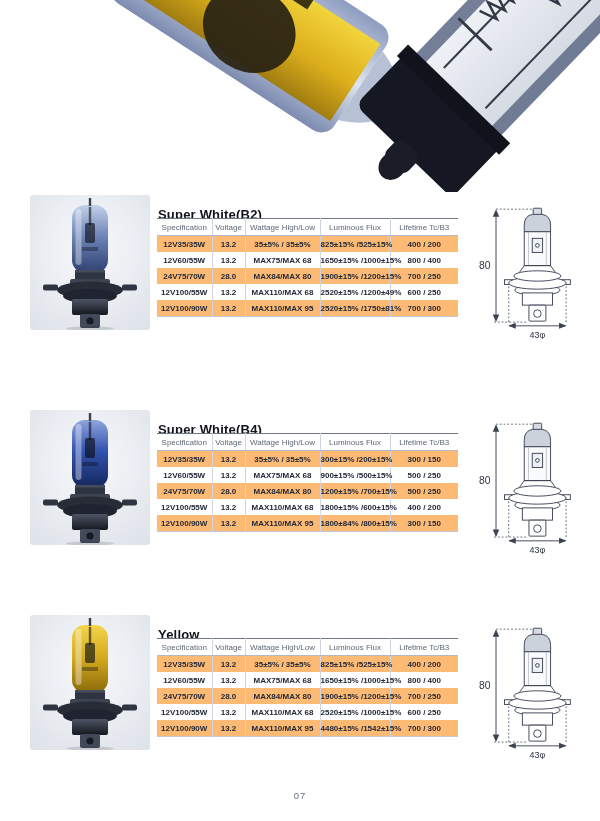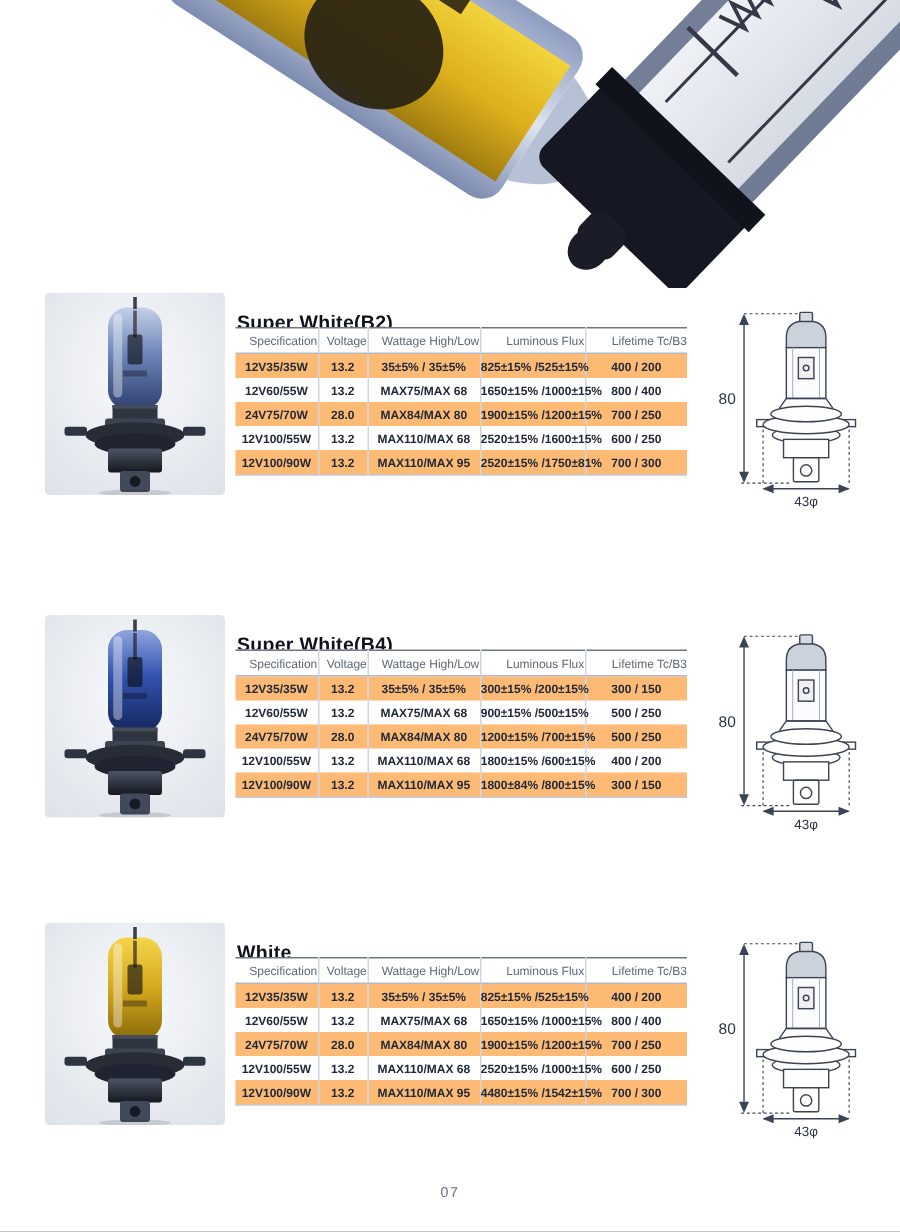--- a/index.html
+++ b/index.html
@@ -18,21 +18,21 @@
     position:absolute; left:157px; top:30px; width:301px;
     border-collapse:collapse; table-layout:fixed;
     border-top:1.5px solid #6f7684; border-bottom:1px solid #c4c9d3;
     background:#fff;
   }
   table.spec col.c1{width:55px} table.spec col.c2{width:33px}
   table.spec col.c3{width:75px} table.spec col.c4{width:70px}
   table.spec col.c5{width:68px}
   table.spec th {
     font-size:8px; font-weight:normal; color:#5e6877; height:16px; padding:0;
-    border-bottom:1px solid #b3b9c4; background:#fff; text-align:right;
+    border-bottom:1px solid #b3b9c4; background:#fff; text-align:center;
   }
   table.spec td {
     font-size:8px; font-weight:bold; color:#222938; height:16px; padding:0;
     text-align:center; white-space:nowrap;
   }
   table.spec th + th, table.spec td + td { border-left:1px solid #d1d5df; }
   table.spec tr.stripe td { background:#fdba74; }
   .photo { position:absolute; left:30px; top:7px; }
   .diagram { position:absolute; left:462px; top:8px; }
   .dim-text { font-size:11px; fill:#2d3342; font-family:"Liberation Sans",sans-serif; }
@@ -218,21 +218,21 @@
           <td>24V75/70W</td>
           <td>28.0</td>
           <td>MAX84/MAX 80</td>
           <td>1900±15% /1200±15%</td>
           <td>700 / 250</td>
         </tr>
         <tr>
           <td>12V100/55W</td>
           <td>13.2</td>
           <td>MAX110/MAX 68</td>
-          <td>2520±15% /1600±15%</td>
+          <td>2520±15% /1200±49%</td>
           <td>600 / 250</td>
         </tr>
         <tr class="stripe">
           <td>12V100/90W</td>
           <td>13.2</td>
           <td>MAX110/MAX 95</td>
           <td>2520±15% /1750±81%</td>
           <td>700 / 300</td>
         </tr>
       </tbody>
@@ -314,21 +314,21 @@
     </svg>
   </section>
 
   <section class="section" style="top:608px">
     <svg class="photo" width="120" height="135" viewBox="0 0 120 135">
       <use href="#sym-photo-bg"></use>
       <rect x="42" y="10" width="36" height="68" rx="13" fill="url(#gY)"></rect>
       <use href="#sym-glass-detail"></use>
       <use href="#sym-photo-metal"></use>
     </svg>
-    <h2 class="section-title">White</h2>
+    <h2 class="section-title">Yellow</h2>
     <table class="spec">
       <colgroup>
           <col class="c1">
           <col class="c2">
           <col class="c3">
           <col class="c4">
           <col class="c5">
         </colgroup>
       <thead>
         <tr>

